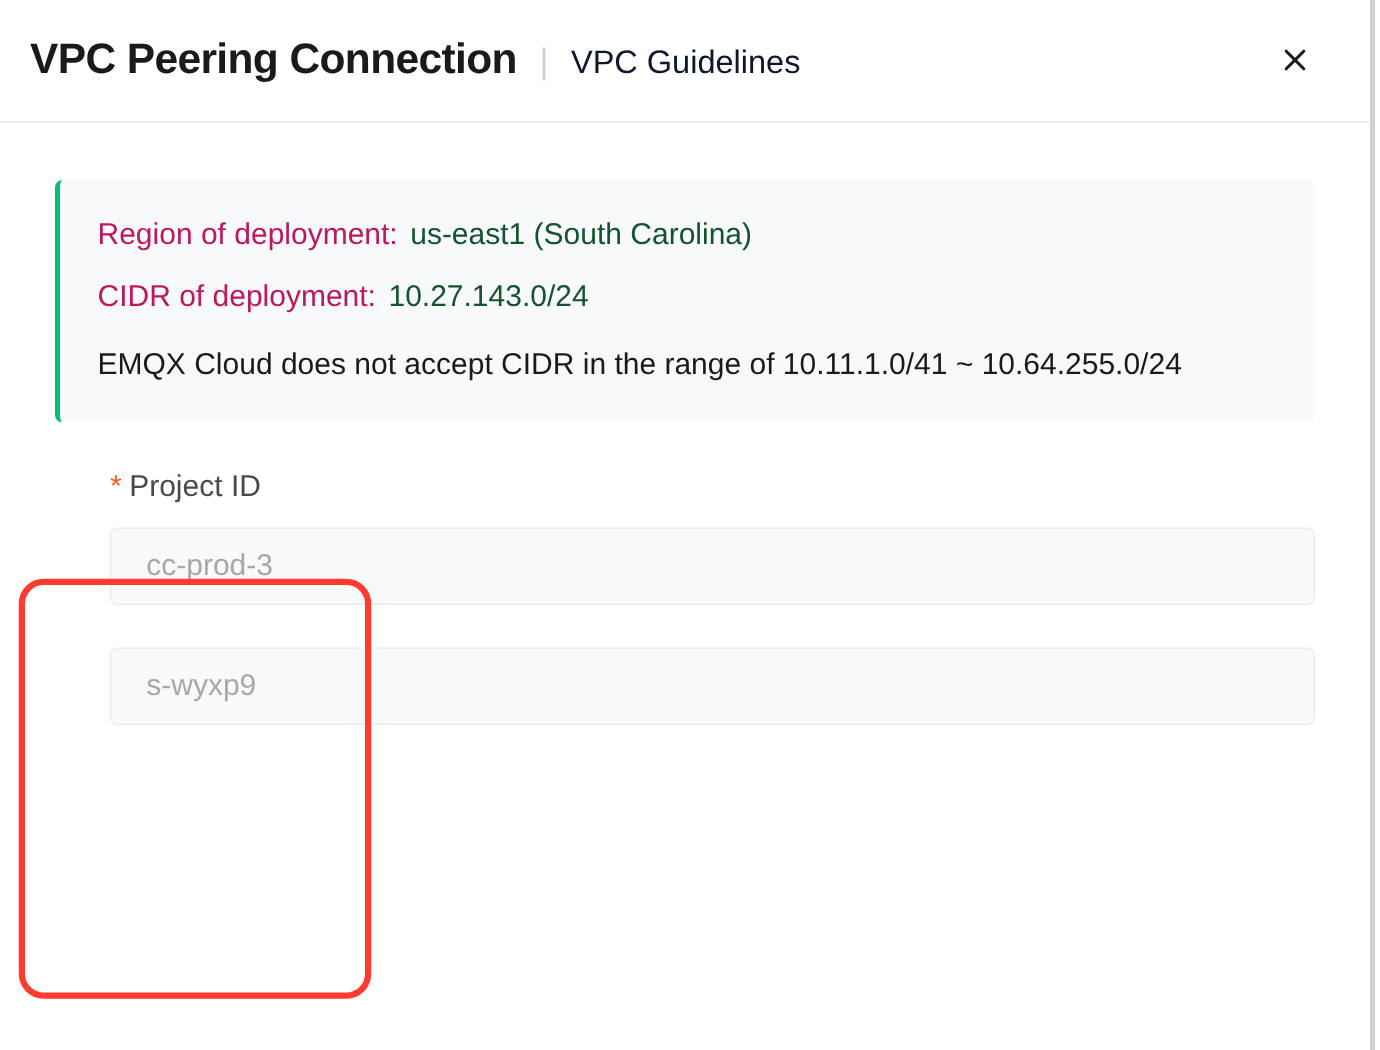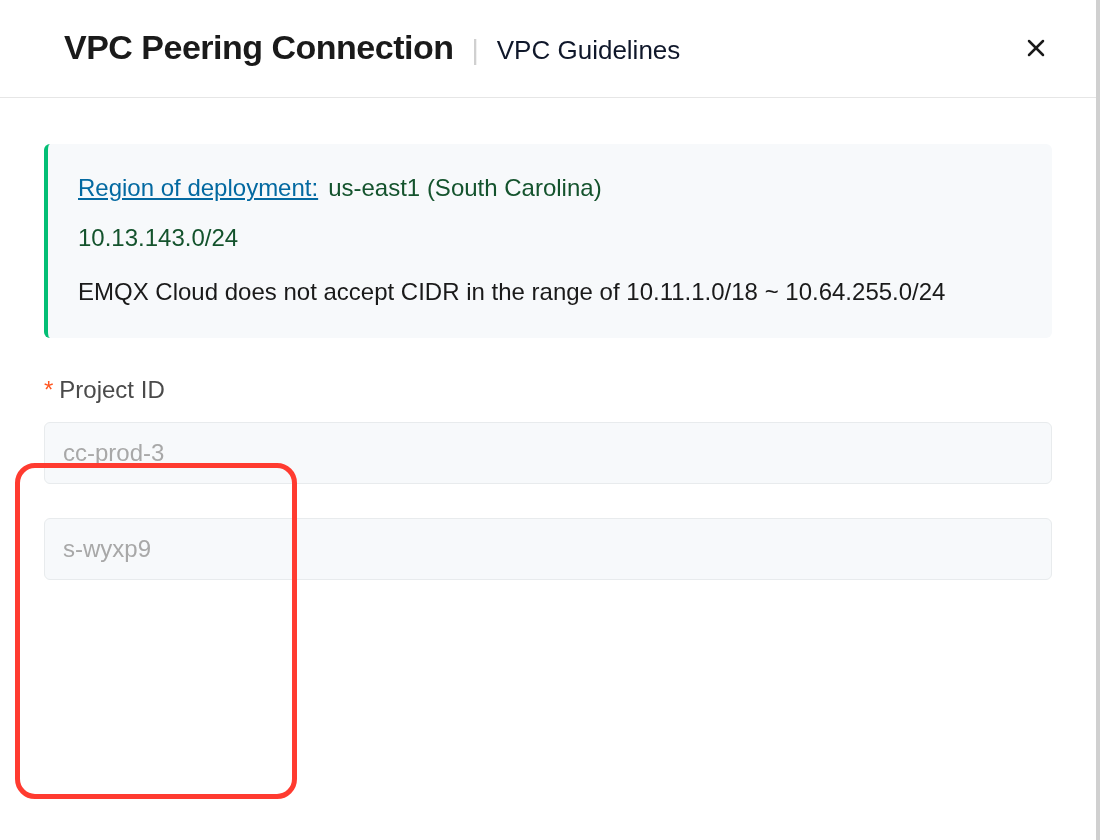--- a/index.html
+++ b/index.html
@@ -18,21 +18,21 @@
     .modal-container {
       width: 1100px;
       height: 840px;
       background: #fff;
       border-right: 4px solid #d0d0d0;
     }
     .modal-header {
       display: flex;
       align-items: center;
       justify-content: space-between;
-      padding: 28px 44px 30px 64px;
+      padding: 28px 44px 30px 24px;
       border-bottom: 1px solid #e6e6e6;
     }
     .header-left {
       display: flex;
       align-items: baseline;
       gap: 18px;
     }
     .modal-title {
       font-size: 34px;
       font-weight: 700;
@@ -78,23 +78,22 @@
       display: flex;
       align-items: center;
       margin-bottom: 18px;
       font-size: 24px;
       line-height: 32px;
     }
     .info-row:last-of-type {
       margin-bottom: 0;
     }
     .info-label {
-      color: #0369a1;
+      color: #be185d;
       margin-right: 10px;
-      text-decoration: underline;
     }
     .info-value {
       color: #14532d;
     }
     .copy-icon {
       margin-left: 12px;
       display: inline-flex;
       cursor: pointer;
     }
     .copy-icon svg {
@@ -102,38 +101,39 @@
       height: 22px;
     }
     .info-note {
       color: #1a1a1a;
       font-size: 24px;
       line-height: 40px;
       margin-top: 18px;
     }
     .form-group {
       margin-bottom: 34px;
+      margin-left: 44px;
     }
     .form-label {
       display: block;
       font-size: 24px;
       color: #4a4a4a;
       margin-bottom: 18px;
     }
     .required-mark {
       color: #ff5722;
       margin-right: 6px;
     }
     .form-input {
       width: 100%;
       height: 62px;
       background: #f7f9fb;
       border: 1px solid #e8ebed;
       border-radius: 6px;
-      padding: 0 18px;
+      padding: 0 28px;
       font-size: 24px;
       color: #1a1a1a;
       outline: none;
     }
     .form-input::placeholder {
       color: #a8a8a8;
     }
     .highlight-box {
       position: absolute;
       left: 15px;
@@ -163,23 +163,24 @@
     </button>
   </div>
 
   <div class="modal-body">
     <div class="info-box">
       <div class="info-row">
         <span class="info-label">Region of deployment:</span>
         <span class="info-value">us-east1 (South Carolina)</span>
       </div>
       <div class="info-row">
-        <span class="info-value">10.13.143.0/24</span>
+        <span class="info-label">CIDR of deployment:</span>
+        <span class="info-value">10.27.143.0/24</span>
       </div>
-      <div class="info-note">EMQX Cloud does not accept CIDR in the range of 10.11.1.0/18 ~ 10.64.255.0/24</div>
+      <div class="info-note">EMQX Cloud does not accept CIDR in the range of 10.11.1.0/41 ~ 10.64.255.0/24</div>
     </div>
 
     <div class="form-group">
       <label class="form-label">
         <span class="required-mark">*</span><span>Project ID</span>
       </label>
       <input type="text" class="form-input" placeholder="cc-prod-3" style="">
     </div>
 
     <div class="form-group">

